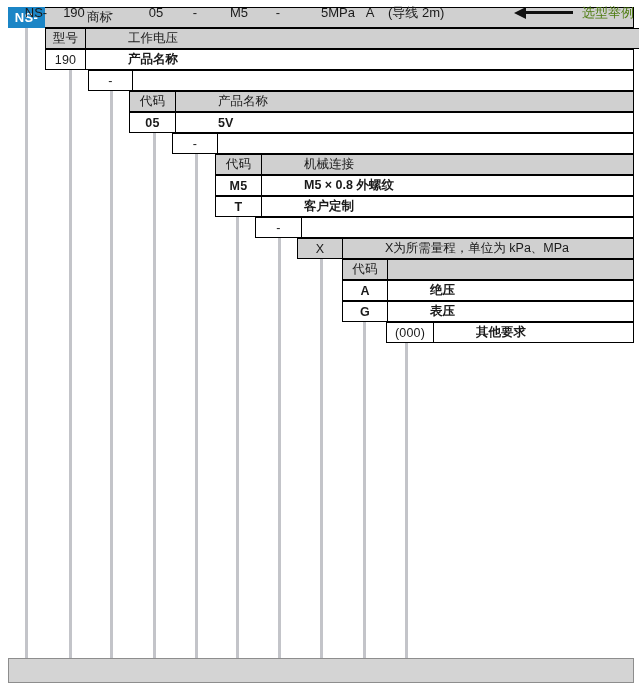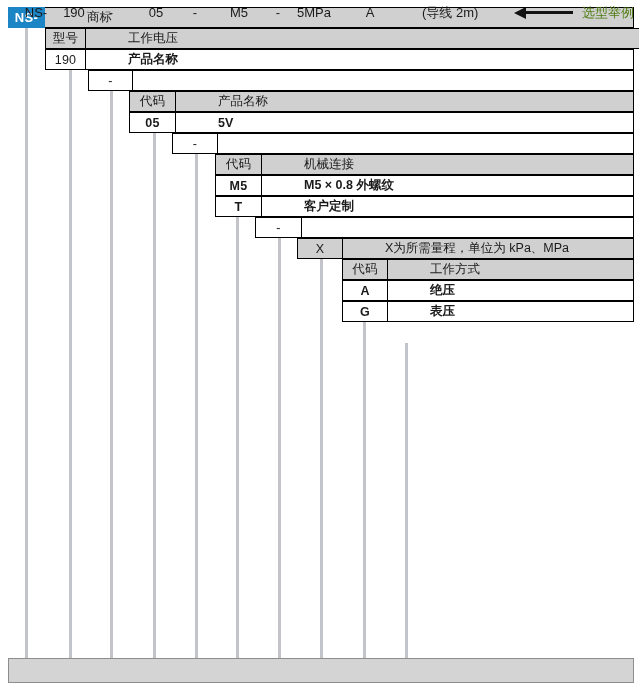--- a/index.html
+++ b/index.html
@@ -184,44 +184,47 @@
     <div class="cell-desc light"></div>
   </div>
 
   <div class="row head" style="left:297px; top:238px; width:337px;">
     <div class="cell-code plain" style="width:45px;">X</div>
     <div class="cell-desc light">X为所需量程，单位为 kPa、MPa</div>
   </div>
 
   <div class="row head" style="left:342px; top:259px; width:292px;">
     <div class="cell-code plain" style="width:45px;">代码</div>
-    <div class="cell-desc light">工作方式</div>
   </div>
   <div class="row" style="left:342px; top:280px; width:292px;">
     <div class="cell-code" style="width:45px;">A</div>
     <div class="cell-desc">绝压</div>
   </div>
   <div class="row" style="left:342px; top:301px; width:292px;">
     <div class="cell-code" style="width:45px;">G</div>
     <div class="cell-desc">表压</div>
   </div>
 
+  <div class="row" style="left:386px; top:322px; width:248px;">
+    <div class="cell-code plain" style="width:47px;">(000)</div>
+    <div class="cell-desc">其他要求</div>
+  </div>
 
   <div class="exbar" style="left:8px; top:658px; width:626px;"></div>
 
   <div class="ex-item" style="left:14px;  width:44px; text-align:center;">NS-</div>
   <div class="ex-item" style="left:52px;  width:44px; text-align:center;">190</div>
   <div class="ex-item" style="left:96px;  width:30px; text-align:center;">-</div>
   <div class="ex-item" style="left:135px; width:42px; text-align:center;">05</div>
   <div class="ex-item" style="left:180px; width:30px; text-align:center;">-</div>
   <div class="ex-item" style="left:218px; width:42px; text-align:center;">M5</div>
   <div class="ex-item" style="left:263px; width:30px; text-align:center;">-</div>
-  <div class="ex-item" style="left:297px; width:58px; text-align:left;">5MPa</div>
+  <div class="ex-item" style="left:297px; width:58px; text-align:right;">5MPa</div>
   <div class="ex-item" style="left:358px; width:24px; text-align:center;">A</div>
-  <div class="ex-item" style="left:388px; width:96px; text-align:left;margin-left:34px;">(导线 2m)</div>
+  <div class="ex-item" style="left:388px; width:96px; text-align:left;">(导线 2m)</div>
 
   <div class="ex-arrow" style="left:514px; width:62px;">
     <div class="headtri"></div>
     <div class="shaft"></div>
   </div>
   <div class="ex-label" style="left:582px;">选型举例</div>
 
 </div>
 
 </body></html>

